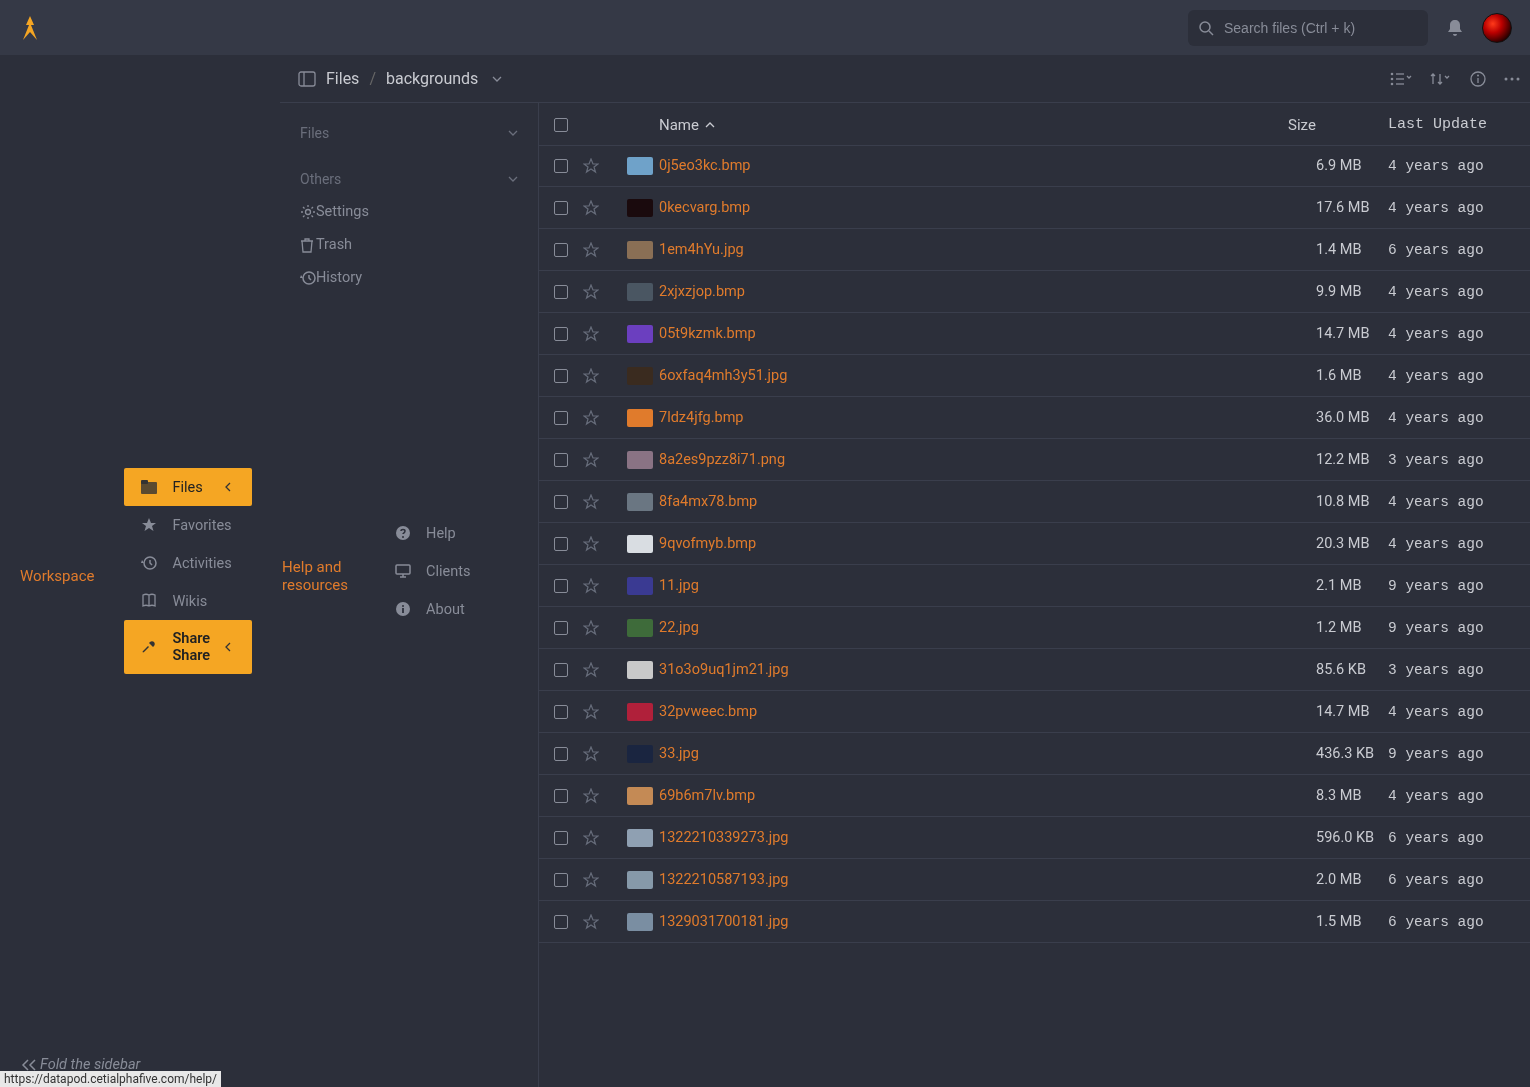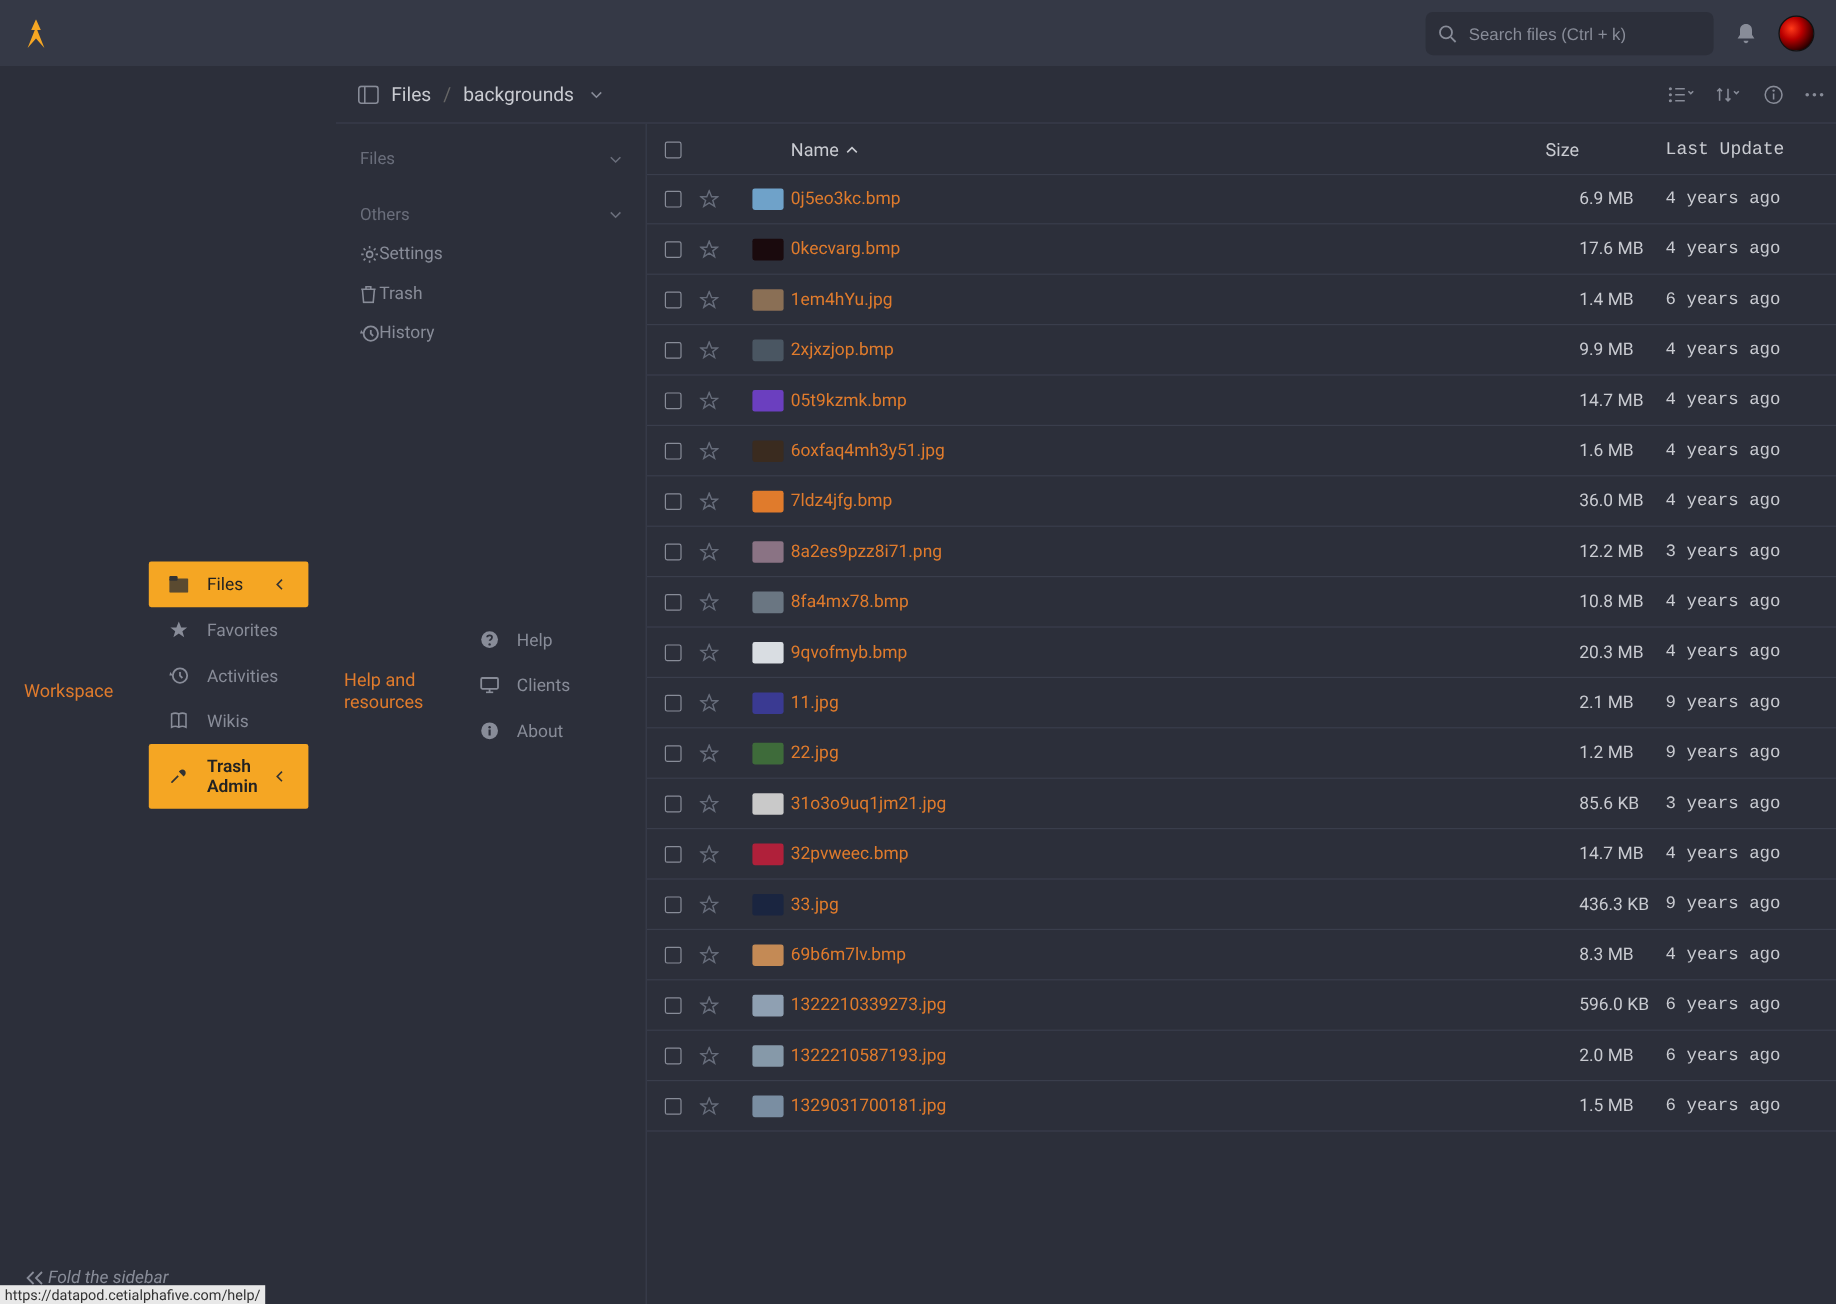--- a/index.html
+++ b/index.html
@@ -252,21 +252,21 @@
             </svg>
           </span>
           <span class="label" style="">Wikis</span>
         </div>
         <div class="nav-item active">
           <span class="nav-icon" style="color:#333">
             <svg width="16" height="16" viewBox="0 0 16 16">
               <path d="M13 3 C14 4 14 6 13 7 L12 8 L8 4 L9 3 C10 2 12 2 13 3 Z M8 8 L3 13 C2 14 1 13 2 12 L7 7" fill="currentColor"></path>
             </svg>
           </span>
-          <span class="label" style="font-weight:600">Trash Admin</span>
+          <span class="label" style="font-weight:600">Share Share</span>
           <span class="chev">
             <svg width="8" height="10" viewBox="0 0 8 10">
               <path d="M6 1 L2 5 L6 9" stroke="currentColor" stroke-width="1.3" fill="none"></path>
             </svg>
           </span>
         </div>
       </div>
     <div class="section-title">Help and resources</div>
     <div id="nav-help">
         <div class="nav-item">

